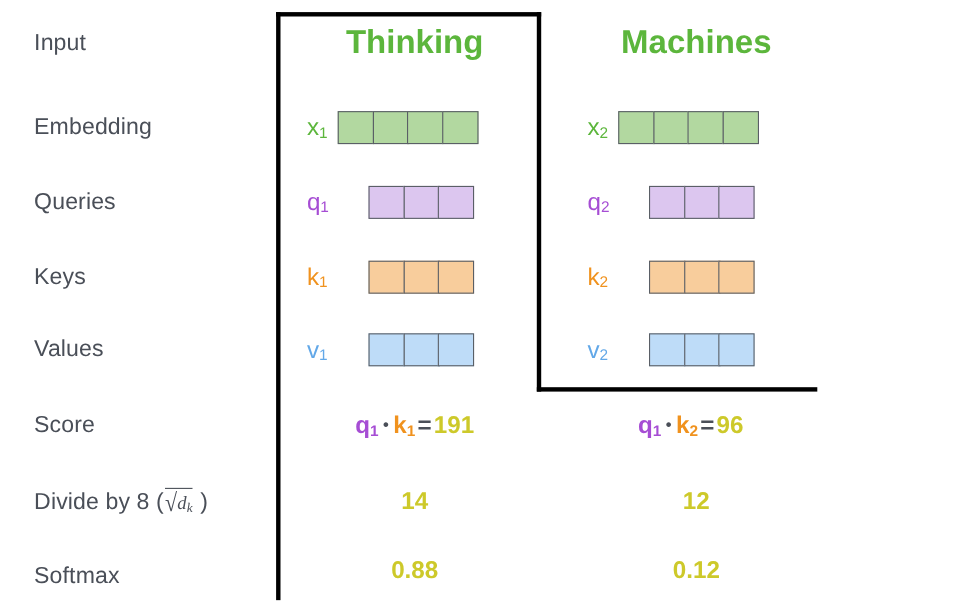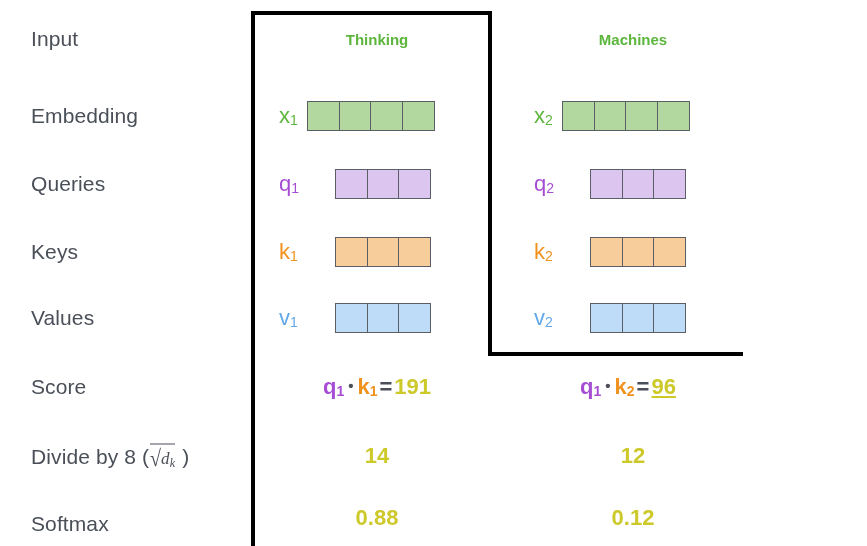--- a/index.html
+++ b/index.html
@@ -64,21 +64,21 @@
     transform: scaleY(1.15) translateY(1px);
   }
   .sub-k { font-size: 12px; vertical-align: -3px; }
 
   
   .col-title {
     position: absolute;
     top: 39px;
     transform: translate(-50%, -50%);
     color: #5cb63c;
-    font-size: 15px;
+    font-size: 30px;
     font-weight: bold;
     white-space: nowrap;
   }
 
   
   .vec {
     position: absolute;
     display: flex;
     align-items: center;
     transform: translateY(-50%);
@@ -230,18 +230,18 @@
 
   <div class="vec" style="left:534px; top:318px;">
     <span class="vec-name" style="color:#62a8e8; width:56px;"><span>v</span><span class="sub">2</span></span>
     <span class="cells">
       <span class="cell" style="background:#bedcf8;"></span>
       <span class="cell" style="background:#bedcf8;"></span>
       <span class="cell" style="background:#bedcf8;"></span>
     </span>
   </div>
 
-  <div class="score" style="left:628px; top:387px;"><span style="color:#a64dd4;"><span>q</span><span class="sub">1</span></span><span class="dot">•</span><span style="color:#f0921e;"><span>k</span><span class="sub">2</span></span><span class="eq">=</span><span style="color:#cdc92a;text-decoration:underline;">96</span></div>
+  <div class="score" style="left:628px; top:387px;"><span style="color:#a64dd4;"><span>q</span><span class="sub">1</span></span><span class="dot">•</span><span style="color:#f0921e;"><span>k</span><span class="sub">2</span></span><span class="eq">=</span><span style="color:#cdc92a;">96</span></div>
 
   <div class="value-num" style="left:633px; top:456px; color:#cdc92a;">12</div>
   <div class="value-num" style="left:633px; top:518px; color:#cdc92a;">0.12</div>
 
 </div>
 
 </body></html>

